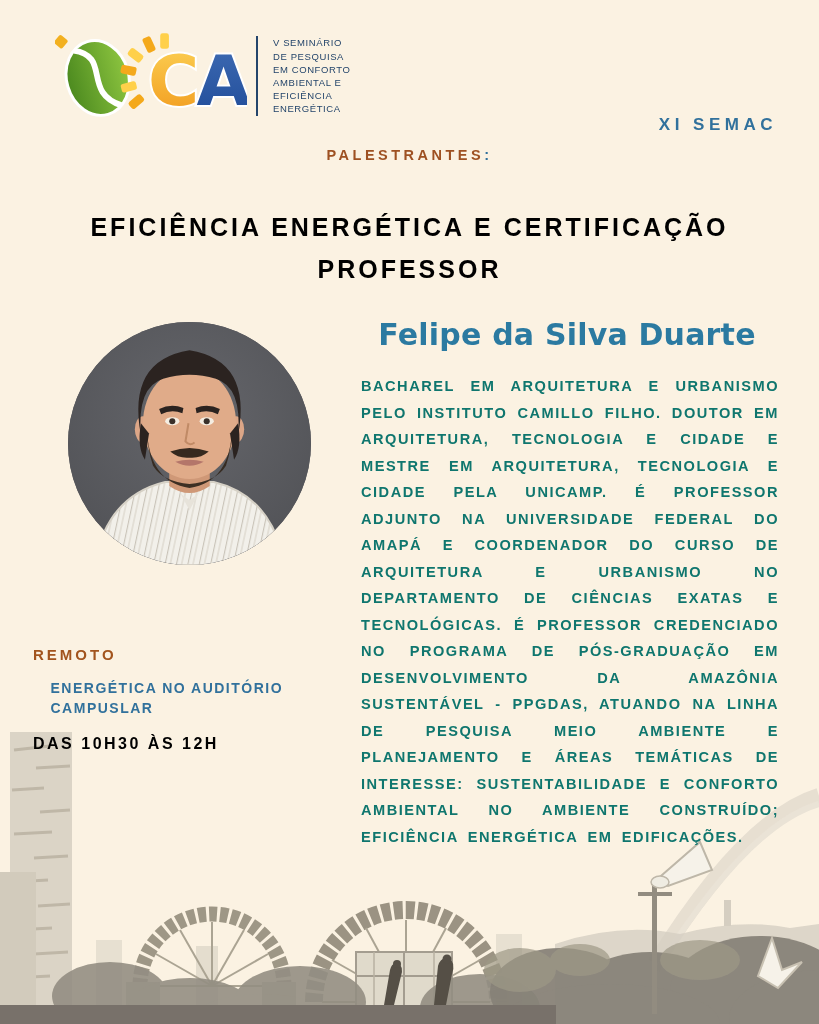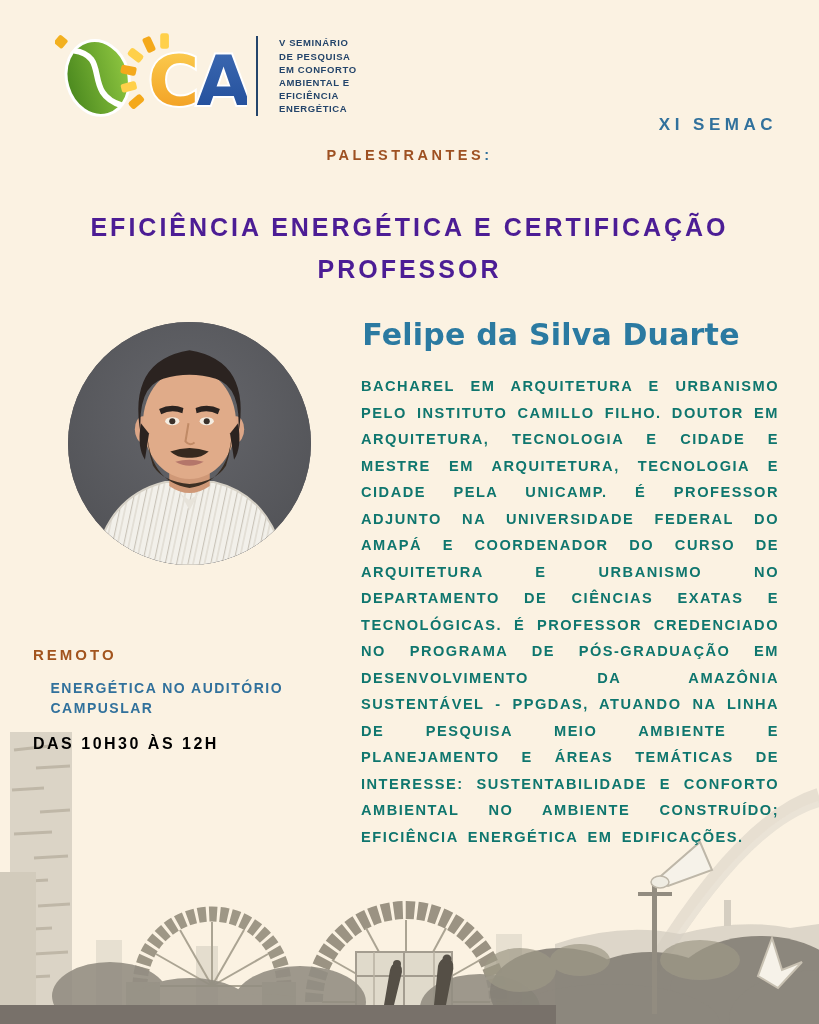--- a/index.html
+++ b/index.html
@@ -5,46 +5,46 @@
   html,body{margin:0;padding:0;background:#9a9a9a;}
   .poster{
     position:relative;width:819px;height:1024px;margin:0 auto;
     background:#FBF2E2;overflow:hidden;
     font-family:"Liberation Sans",sans-serif;
   }
   
   .logo-row{position:absolute;top:33px;left:55px;display:flex;align-items:center;}
   .logo-icon{width:192px;height:86px;}
   .logo-text{
-    margin-left:9px;padding-left:21px;border-left:2.5px solid #24456B;
-    color:#24456B;font-size:9.5px;font-weight:bold;letter-spacing:.6px;
+    margin-left:9px;padding-left:15px;border-left:2.5px solid #24456B;
+    color:#24456B;font-size:9.5px;font-weight:normal;letter-spacing:.6px;
     line-height:13.2px;text-transform:uppercase;
   }
   .edition{
     position:absolute;top:73px;right:42px;color:#31719C;
     font-size:17px;font-weight:bold;letter-spacing:4.5px;margin-top:42px;
   }
   
   .kicker{
     position:absolute;top:147px;left:0;width:100%;text-align:center;
     font-size:14.5px;font-weight:bold;letter-spacing:3.5px;color:#9E5122;
   }
   .kicker .colon{color:#31719C;}
   .title{
     position:absolute;top:206px;left:0;width:100%;text-align:center;
-    color:#4c1d95;font-size:25px;font-weight:bold;letter-spacing:3px;line-height:42px;
+    color:#000000;font-size:25px;font-weight:bold;letter-spacing:3px;line-height:42px;
   }
   
   .photo-wrap{
     position:absolute;left:68px;top:322px;width:243px;height:243px;
     border-radius:50%;overflow:hidden;background:#56575B;
   }
   .photo-wrap svg{display:block;width:100%;height:100%;}
   .speaker-name{
-    position:absolute;left:336px;top:317px;width:430px;text-align:center;
+    position:absolute;left:352px;top:317px;width:430px;text-align:center;
     color:#2B7AA1;font-size:30px;font-weight:bold;letter-spacing:.2px;
     font-family:"DejaVu Sans","Liberation Sans",sans-serif;
   }
   .speaker-bio{
     position:absolute;left:361px;top:373px;width:418px;
     color:#0f766e;font-size:14.6px;font-weight:bold;
     letter-spacing:1.5px;word-spacing:4px;line-height:26.5px;
     text-align:justify;text-transform:uppercase;
   }
   

